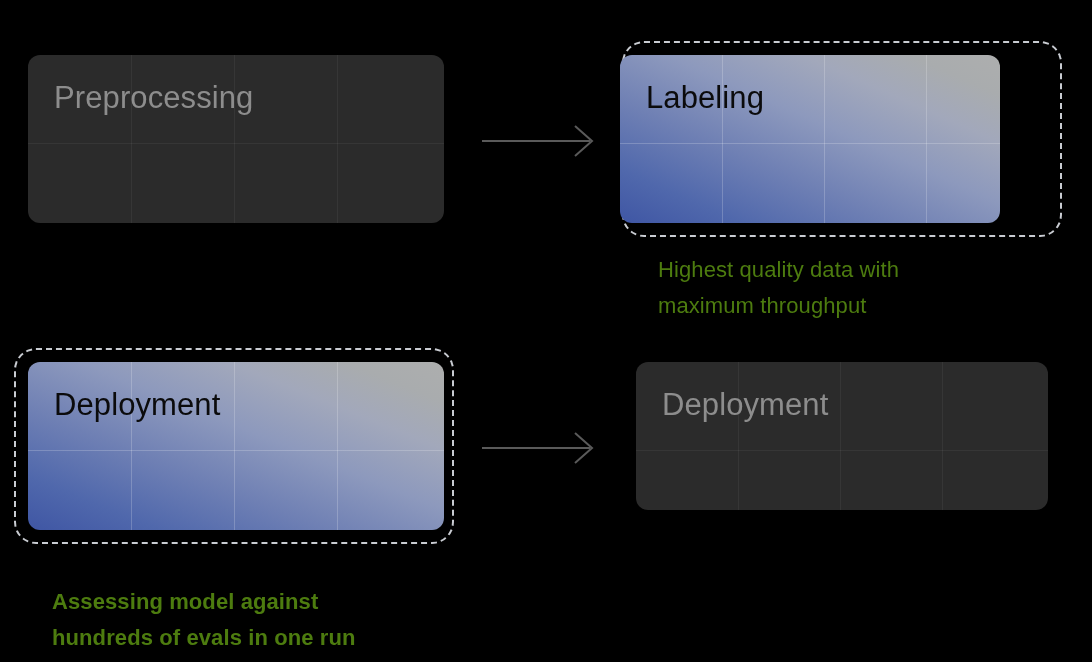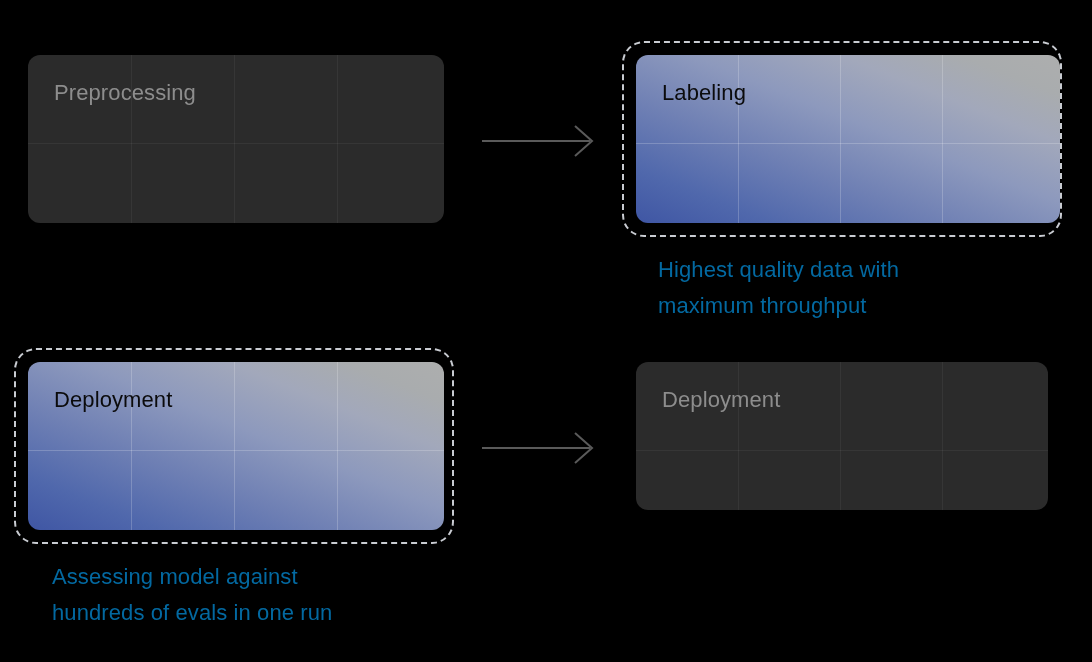--- a/index.html
+++ b/index.html
@@ -55,21 +55,21 @@
 
   .card.gradient .vline,
   .card.gradient .hline {
     background: rgba(255,255,255,0.20);
   }
 
   .card-title {
     position: absolute;
     left: 26px;
     top: 26px;
-    font-size: 22px;
+    font-size: 31px;
     font-weight: 400;
     letter-spacing: 0.1px;
     line-height: 1.1;
     white-space: nowrap;
   }
 
   
   .card.dark {
     background: #2b2b2b;
   }
@@ -89,21 +89,21 @@
         #a9acae 88%,
         #adaeae 100%);
   }
   .card.gradient .card-title {
     color: #0b0b0c;
   }
 
   
   .caption {
     position: absolute;
-    color: #0369a1;
+    color: #4d7c0f;
     font-size: 22px;
     line-height: 36px;
     font-weight: 400;
     letter-spacing: 0.1px;
     white-space: pre-line;
   }
 
   
   .arrow {
     position: absolute;
@@ -124,21 +124,21 @@
     <div class="card-title">Preprocessing</div>
   </div>
 
   <svg class="arrow" style="left:480px; top:122px;" width="120" height="38" viewBox="0 0 120 38">
     <path d="M2 19 H110" stroke="#5a5a5a" stroke-width="2" fill="none"></path>
     <path d="M95 4 L112 19 L95 34" stroke="#5a5a5a" stroke-width="2" fill="none" stroke-linecap="butt" stroke-linejoin="miter"></path>
   </svg>
 
   <div class="sel-ring" style="left:622px; top:41px; width:440px; height:196px;"></div>
 
-  <div class="card gradient" style="left:636px; top:55px; width:424px; height:168px;text-decoration:underline;">
+  <div class="card gradient" style="left:620px; top:55px; width:380px; height:168px;text-decoration:underline;">
     <div class="grid">
       <div class="vline" style="left:102px;"></div>
       <div class="vline" style="left:204px;"></div>
       <div class="vline" style="left:306px;"></div>
       <div class="hline" style="top:88px;"></div>
     </div>
     <div class="card-title">Labeling</div>
   </div>
 
   <div class="caption" style="left:658px; top:252px; width:400px;">Highest quality data with
@@ -149,21 +149,21 @@
   <div class="card gradient" style="left:28px; top:362px; width:416px; height:168px;">
     <div class="grid">
       <div class="vline" style="left:103px;"></div>
       <div class="vline" style="left:206px;"></div>
       <div class="vline" style="left:309px;"></div>
       <div class="hline" style="top:88px;"></div>
     </div>
     <div class="card-title">Deployment</div>
   </div>
 
-  <div class="caption" style="left:52px; top:559px; width:420px;">Assessing model against
+  <div class="caption" style="left:52px; top:584px; width:420px;font-weight:bold;">Assessing model against
 hundreds of evals in one run</div>
 
   <svg class="arrow" style="left:480px; top:429px;" width="120" height="38" viewBox="0 0 120 38">
     <path d="M2 19 H110" stroke="#5a5a5a" stroke-width="2" fill="none"></path>
     <path d="M95 4 L112 19 L95 34" stroke="#5a5a5a" stroke-width="2" fill="none" stroke-linecap="butt" stroke-linejoin="miter"></path>
   </svg>
 
   <div class="card dark" style="left:636px; top:362px; width:412px; height:148px;">
     <div class="grid">
       <div class="vline" style="left:102px;"></div>

